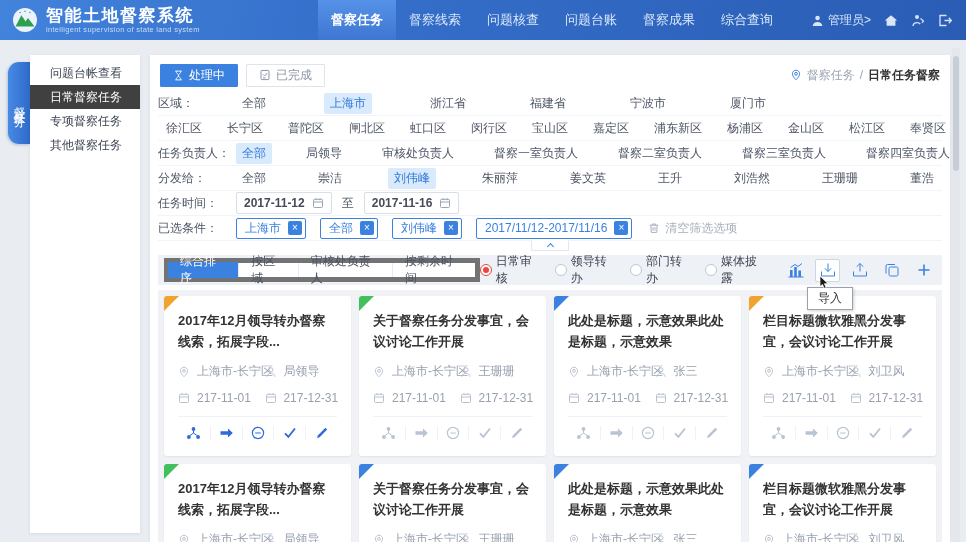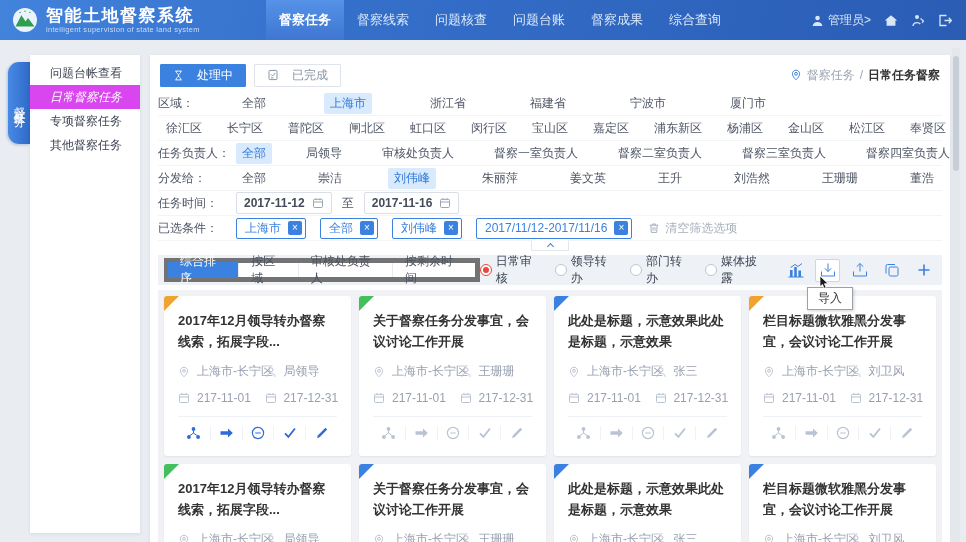--- a/index.html
+++ b/index.html
@@ -3,46 +3,46 @@
 <meta charset="utf-8">
 <style>
   *{box-sizing:border-box;margin:0;padding:0;}
   html,body{width:966px;height:542px;overflow:hidden;}
   body{font-family:"Liberation Sans","DejaVu Sans",sans-serif;}
   .stage{position:relative;width:966px;height:542px;background:#e9edf2;overflow:hidden;cursor:default;}
 
   
   .hdr{position:absolute;top:0;left:0;right:0;height:40px;display:flex;align-items:center;
        background:linear-gradient(100deg,#4283dc 0%,#3570cb 35%,#2a5cb4 100%);}
-  .brand{display:flex;align-items:center;gap:8px;padding-left:12px;width:266px;flex:none;}
+  .brand{display:flex;align-items:center;gap:8px;padding-left:12px;width:318px;flex:none;}
   .brand-txt{line-height:1;}
   .brand-title{color:#fff;font-size:17px;font-weight:bold;letter-spacing:1.5px;}
   .brand-sub{color:#c9dcf5;font-size:7.5px;margin-top:2px;letter-spacing:.3px;}
   .nav{display:flex;height:100%;flex:none;}
   .nav-item{padding:0 13px;display:flex;align-items:center;color:#dce9fa;font-size:13px;cursor:pointer;}
   .nav-item.active{background:linear-gradient(#5692e8,#3e76d1);color:#fff;font-weight:bold;}
   .hdr-right{margin-left:auto;display:flex;align-items:center;gap:13px;padding-right:14px;color:#d9e6f8;font-size:12px;}
   .hdr-user{display:flex;align-items:center;gap:4px;cursor:pointer;}
   .hicon{display:flex;align-items:center;cursor:pointer;color:#d9e6f8;}
 
   
   .side-tab{position:absolute;left:8px;top:62px;width:22px;height:82px;border-radius:11px 0 0 11px;
             background:linear-gradient(90deg,#478ae4,#2f6ac9);color:#fff;display:flex;align-items:center;justify-content:center;
             box-shadow:-1px 1px 3px rgba(20,60,140,.25);cursor:pointer;}
   .side-tab span{writing-mode:vertical-lr;text-orientation:upright;font-size:12px;letter-spacing:3px;}
   .sidebar{position:absolute;left:30px;top:55px;width:110px;height:478px;background:#fff;
            box-shadow:0 1px 3px rgba(30,50,90,.10);padding-top:6px;}
   .side-item{height:24px;display:flex;align-items:center;padding-left:20px;font-size:12px;color:#3d4452;cursor:pointer;}
-  .side-item.active{background:#d946ef;color:#fff;font-style:italic;}
+  .side-item.active{background:#404040;color:#fff;}
 
   
   .main{position:absolute;left:150px;top:55px;width:800px;height:487px;background:#fff;
         box-shadow:0 1px 3px rgba(30,50,90,.10);overflow:hidden;}
   .top-row{height:32px;display:flex;align-items:center;gap:8px;padding:8px 10px 0;}
-  .tab{height:23px;display:flex;align-items:center;gap:13px;padding:0 12px;font-size:12px;
+  .tab{height:23px;display:flex;align-items:center;gap:5px;padding:0 12px;font-size:12px;
        border:1px solid #dfe4ec;color:#8b95a5;background:#fff;cursor:pointer;border-radius:1px;}
   .tab.active{background:#3b82e0;border-color:#3b82e0;color:#fff;}
   .breadcrumb{margin-left:auto;display:flex;align-items:center;gap:5px;font-size:12px;color:#9aa4b2;}
   .breadcrumb .cur{color:#333;font-weight:bold;}
   .breadcrumb .root{cursor:pointer;}
   .bc-pin{color:#3b82e0;display:flex;}
 
   
   .filters{margin:4px 8px 0;font-size:12px;color:#4d5565;}
   .frow{display:flex;align-items:center;min-height:25px;border-bottom:1px solid #f2f4f7;}

